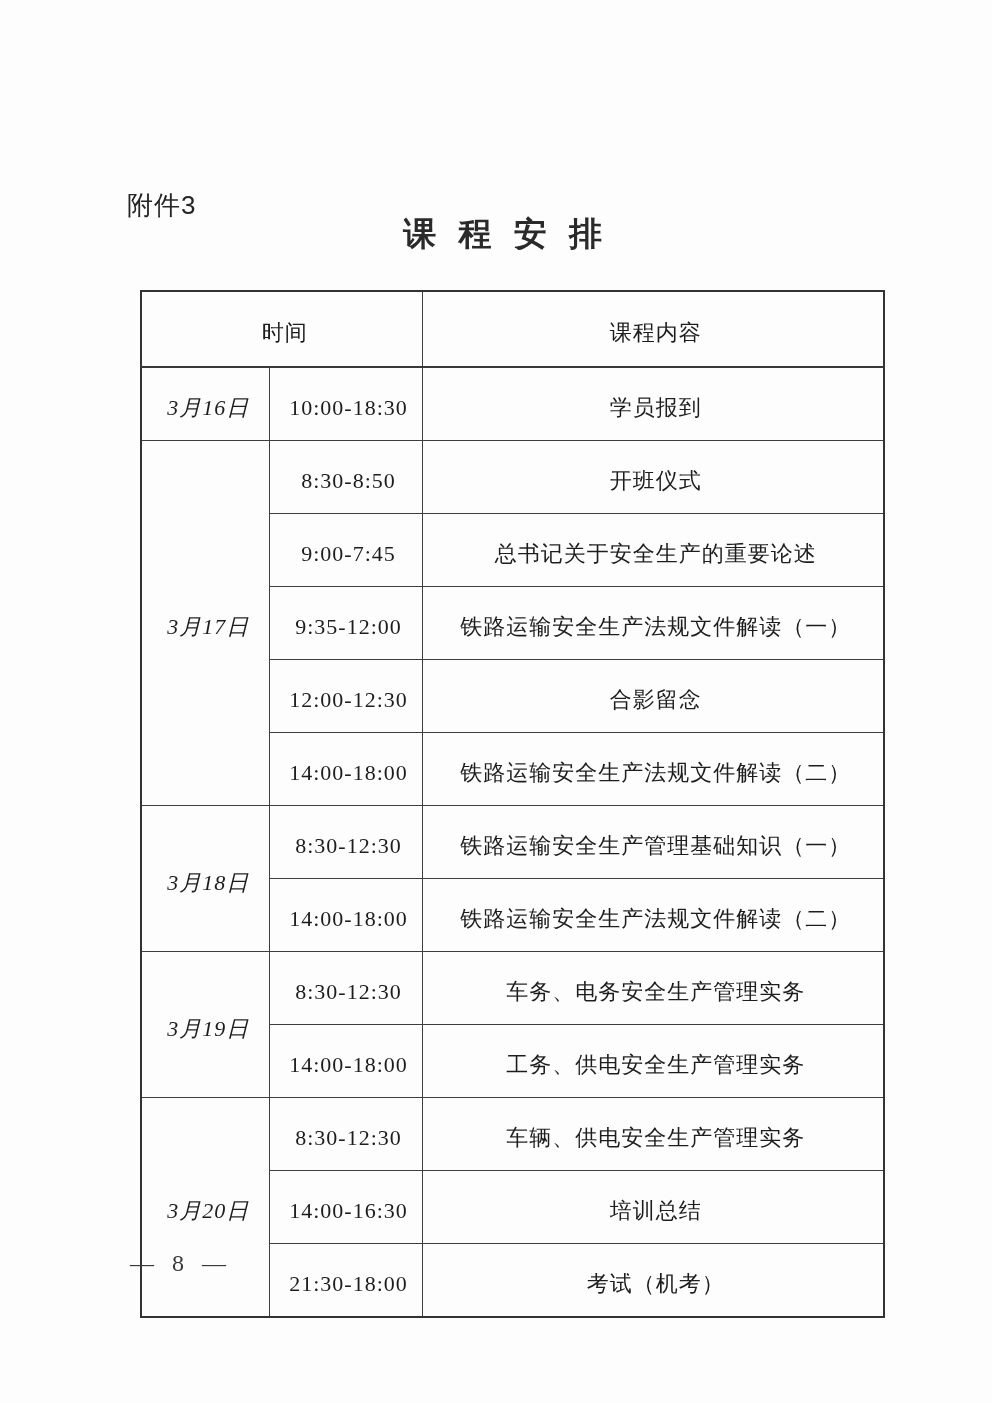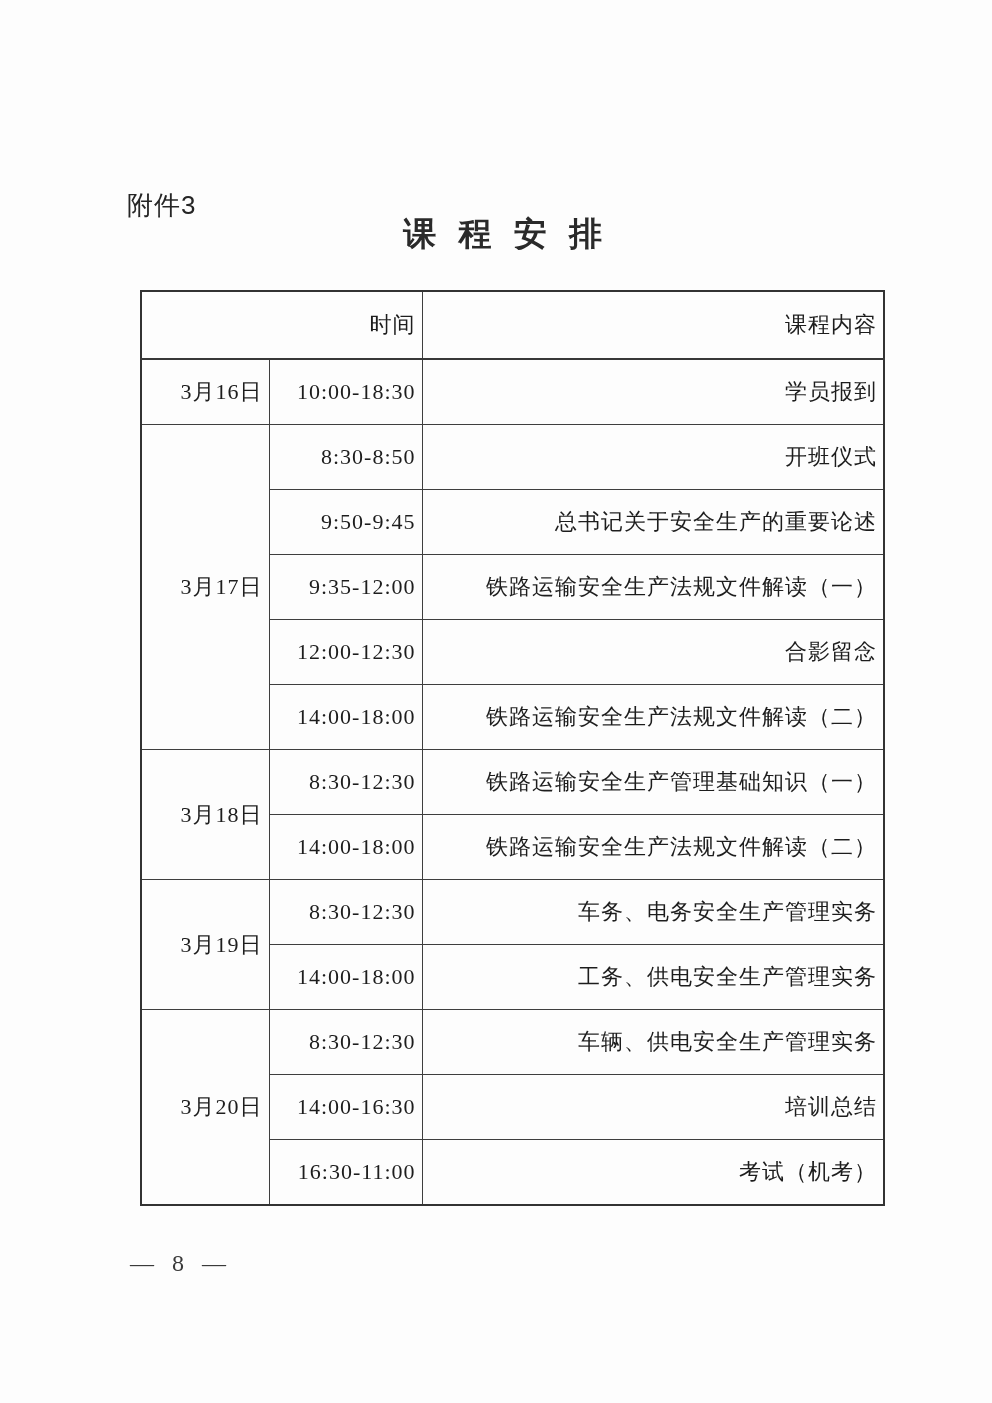--- a/index.html
+++ b/index.html
@@ -46,35 +46,35 @@
     background: transparent;
   }
   table.schedule col.c-date { width: 128px; }
   table.schedule col.c-time { width: 153px; }
   table.schedule col.c-content { width: 462px; }
   table.schedule th,
   table.schedule td {
     border: 1.5px solid #3e3e3e;
     font-size: 22px;
     font-weight: normal;
-    text-align: right;
+    text-align: center;
     vertical-align: middle;
-    padding: 0 6px 0 12px;
+    padding: 8px 6px 0 12px;
     color: #1d1d1d;
     letter-spacing: 1px;
     white-space: nowrap;
     overflow: hidden;
   }
   table.schedule { border: 2.5px solid #333; }
   table.schedule tr.header-row th {
     height: 66px;
     border-bottom: 2px solid #383838;
   }
   table.schedule tr.body-row td { height: 64px; }
-  td.date-cell { text-align: left; padding-left: 12px; }
+  td.date-cell { text-align: left; padding-left: 12px; font-style: italic; }
   td.time-cell { letter-spacing: 0.5px; }
   .page-number {
     position: absolute;
     left: 130px;
     top: 1250px;
     font-size: 24px;
     letter-spacing: 6px;
     color: #3a3a3a;
   }
 </style>
@@ -102,21 +102,21 @@
       <td class="time-cell">10:00-18:30</td>
       <td class="content-cell">学员报到</td>
     </tr>
 
     <tr class="body-row">
       <td class="date-cell" rowspan="5">3月17日</td>
       <td class="time-cell">8:30-8:50</td>
       <td class="content-cell">开班仪式</td>
     </tr>
     <tr class="body-row">
-      <td class="time-cell">9:50-9:45</td>
+      <td class="time-cell">9:00-7:45</td>
       <td class="content-cell">总书记关于安全生产的重要论述</td>
     </tr>
     <tr class="body-row">
       <td class="time-cell">9:35-12:00</td>
       <td class="content-cell">铁路运输安全生产法规文件解读（一）</td>
     </tr>
     <tr class="body-row">
       <td class="time-cell">12:00-12:30</td>
       <td class="content-cell">合影留念</td>
     </tr>
@@ -148,19 +148,19 @@
     <tr class="body-row">
       <td class="date-cell" rowspan="3">3月20日</td>
       <td class="time-cell">8:30-12:30</td>
       <td class="content-cell">车辆、供电安全生产管理实务</td>
     </tr>
     <tr class="body-row">
       <td class="time-cell">14:00-16:30</td>
       <td class="content-cell">培训总结</td>
     </tr>
     <tr class="body-row">
-      <td class="time-cell">16:30-11:00</td>
+      <td class="time-cell">21:30-18:00</td>
       <td class="content-cell">考试（机考）</td>
     </tr>
   </tbody>
 </table>
 
 <div class="page-number">— 8 —</div>
 
 </body></html>

